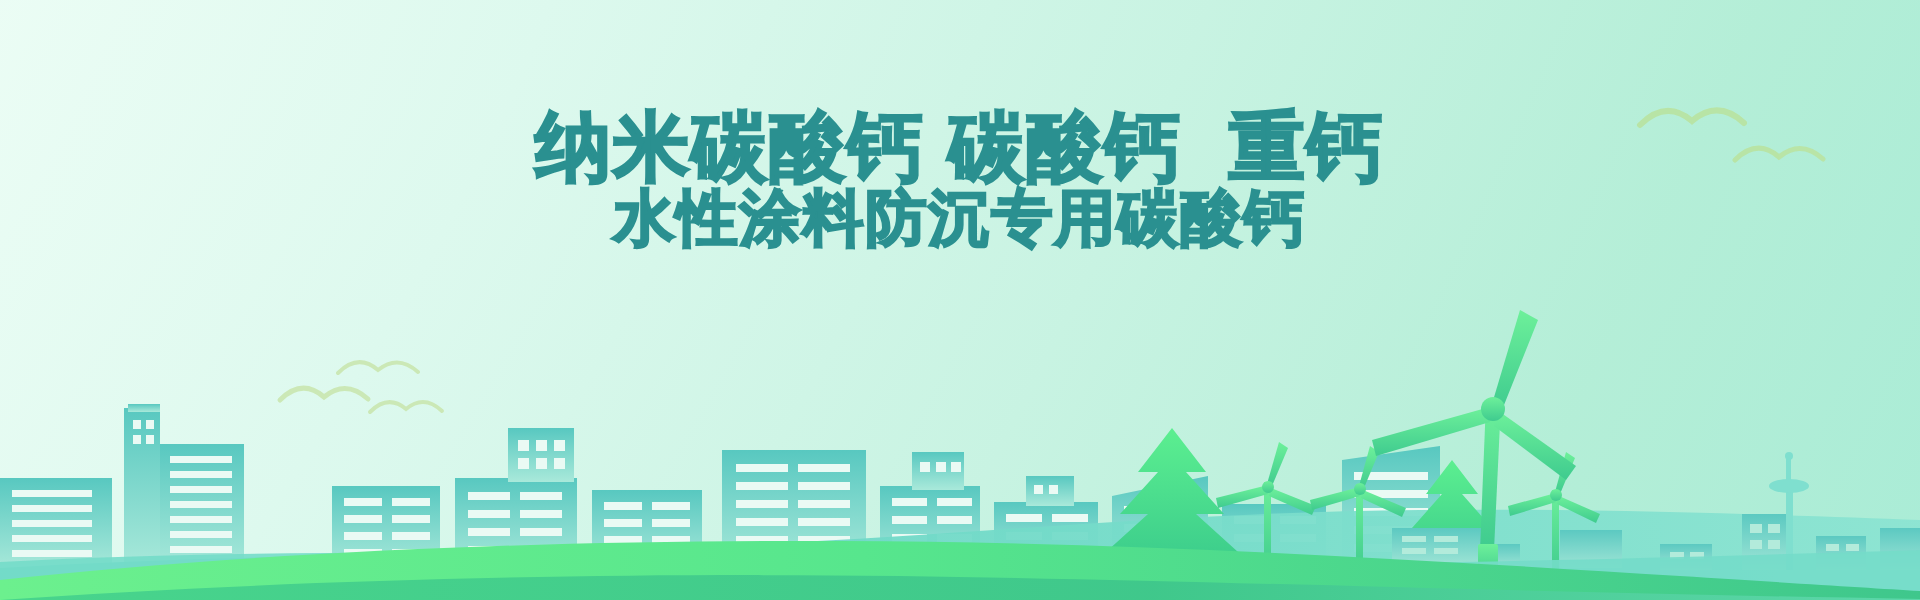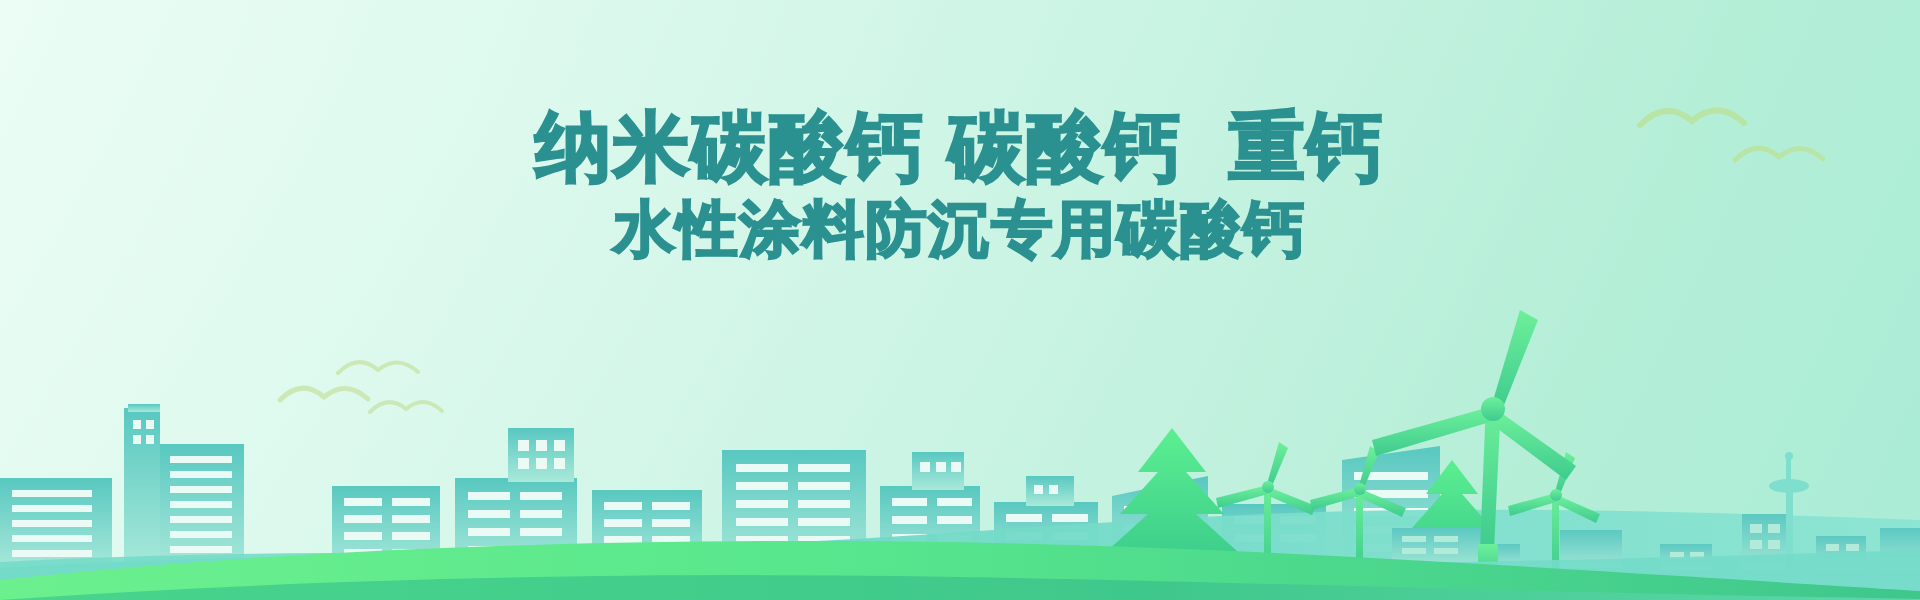--- a/index.html
+++ b/index.html
@@ -35,21 +35,21 @@
     color:#2a9090;
     font-weight:900;
     letter-spacing:2px;
     line-height:1.02;
     text-rendering:optimizeLegibility;
     -webkit-font-smoothing:antialiased;
     white-space:pre;
   }
   #title-line-1{
     font-size:76px;
-    margin-bottom:12px;
+    margin-bottom:1px;
   }
   #title-line-2{
     font-size:61px;
   }
   
   .title-line{ -webkit-text-stroke: 2.5px #2a9090; }
 
   
   #scene{
     position:absolute;

